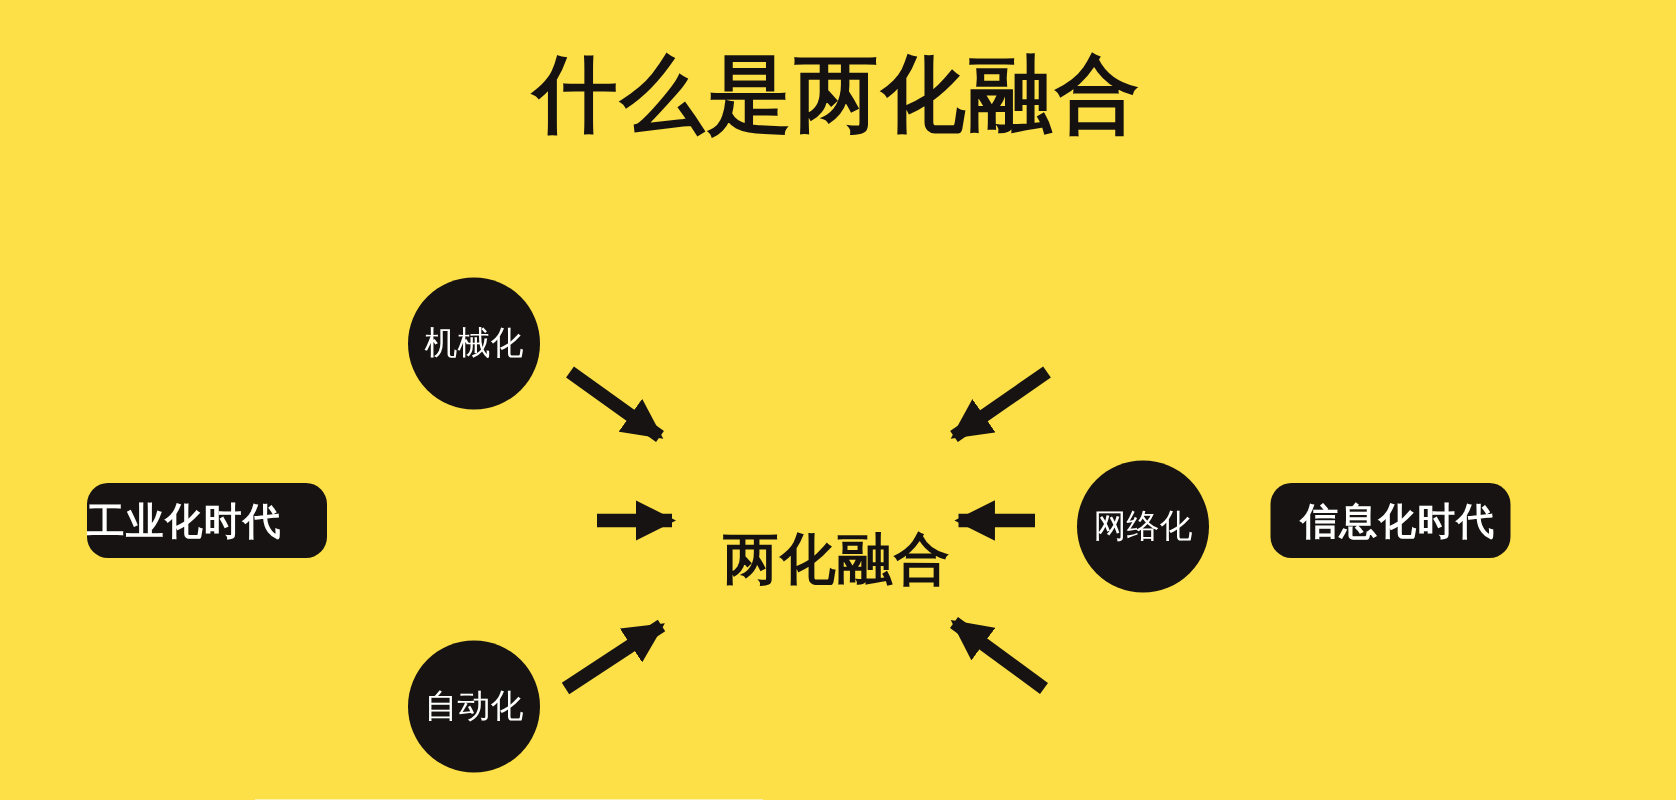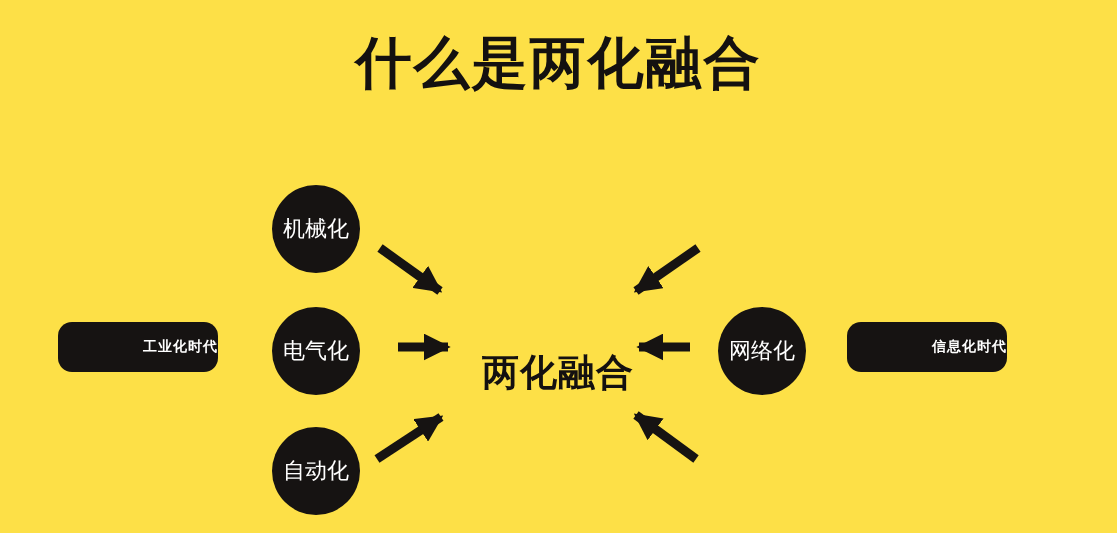--- a/index.html
+++ b/index.html
@@ -27,23 +27,23 @@
   }
 
   .era-pill {
     position: absolute;
     width: 160px;
     height: 50px;
     background: #161312;
     border-radius: 14px;
     display: flex;
     align-items: center;
-    justify-content: flex-end;
+    justify-content: flex-start;
     color: #ffffff;
-    font-size: 14px;
+    font-size: 25px;
     font-weight: 700;
     letter-spacing: 1px;
   }
   .era-left  { left: 58px;  top: 322px; }
   .era-right { left: 847px; top: 322px; padding-left: 20px; }
 
   .node {
     position: absolute;
     width: 88px;
     height: 88px;
@@ -111,23 +111,20 @@
   <div class="era-pill era-left">
     <span>工业化时代</span>
   </div>
   <div class="era-pill era-right">
     <span>信息化时代</span>
   </div>
 
   <div class="node node-l1">
     <span>机械化</span>
   </div>
-  <div class="node node-l2">
-    <span>电气化</span>
-  </div>
   <div class="node node-l3">
     <span>自动化</span>
   </div>
 
   <div class="node node-r2">
     <span>网络化</span>
   </div>
 
   <div class="center-label">两化融合</div>
 

